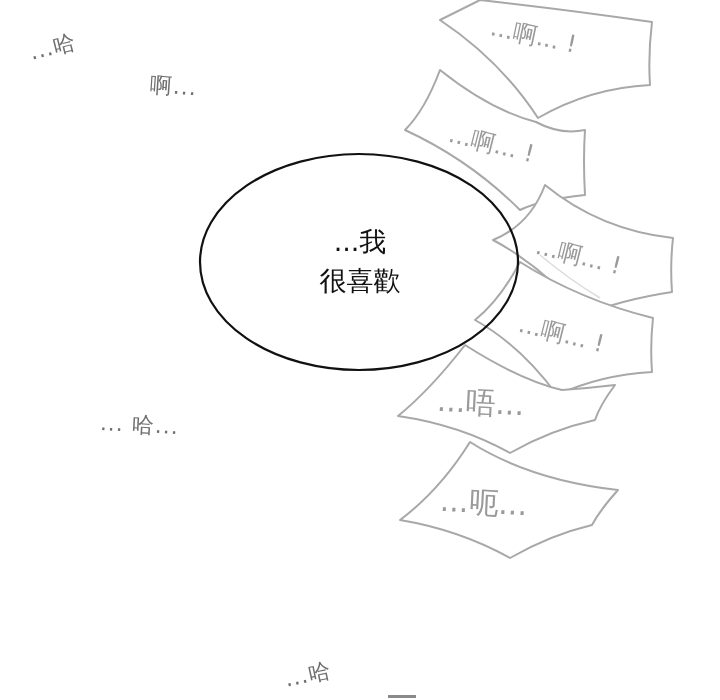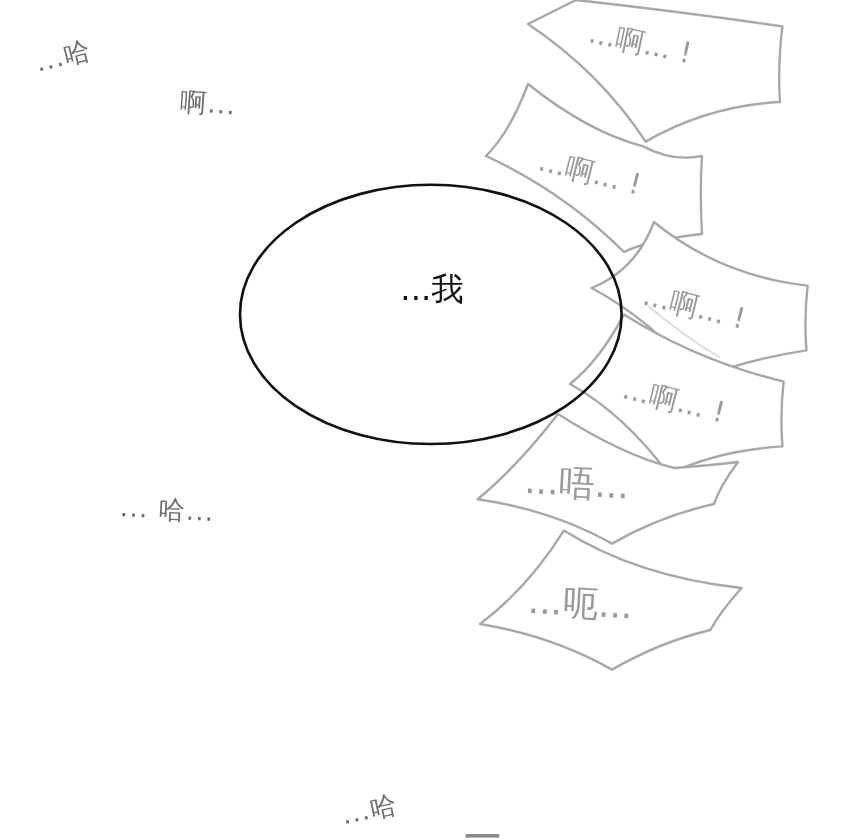--- a/index.html
+++ b/index.html
@@ -72,16 +72,17 @@
 
   <div class="bubble-text" style="left:490px; top:20px; transform: rotate(12deg);">...啊... !</div>
   <div class="bubble-text" style="left:448px; top:128px; transform: rotate(14deg);">...啊... !</div>
   <div class="bubble-text" style="left:535px; top:240px; transform: rotate(14deg);">...啊... !</div>
   <div class="bubble-text" style="left:518px; top:318px; transform: rotate(14deg);">...啊... !</div>
   <div class="bubble-text big" style="left:437px; top:383px; transform: rotate(3deg);">...唔...</div>
   <div class="bubble-text big" style="left:440px; top:483px; transform: rotate(3deg);">...呃...</div>
 
   <div class="speech">
     <div>...我</div>
+    <div>很喜歡</div>
   </div>
 
   <div style="position:absolute; left:388px; top:695px; width:28px; height:3px; background:#8a8a8a;"></div>
 </div>
 
 </body></html>

